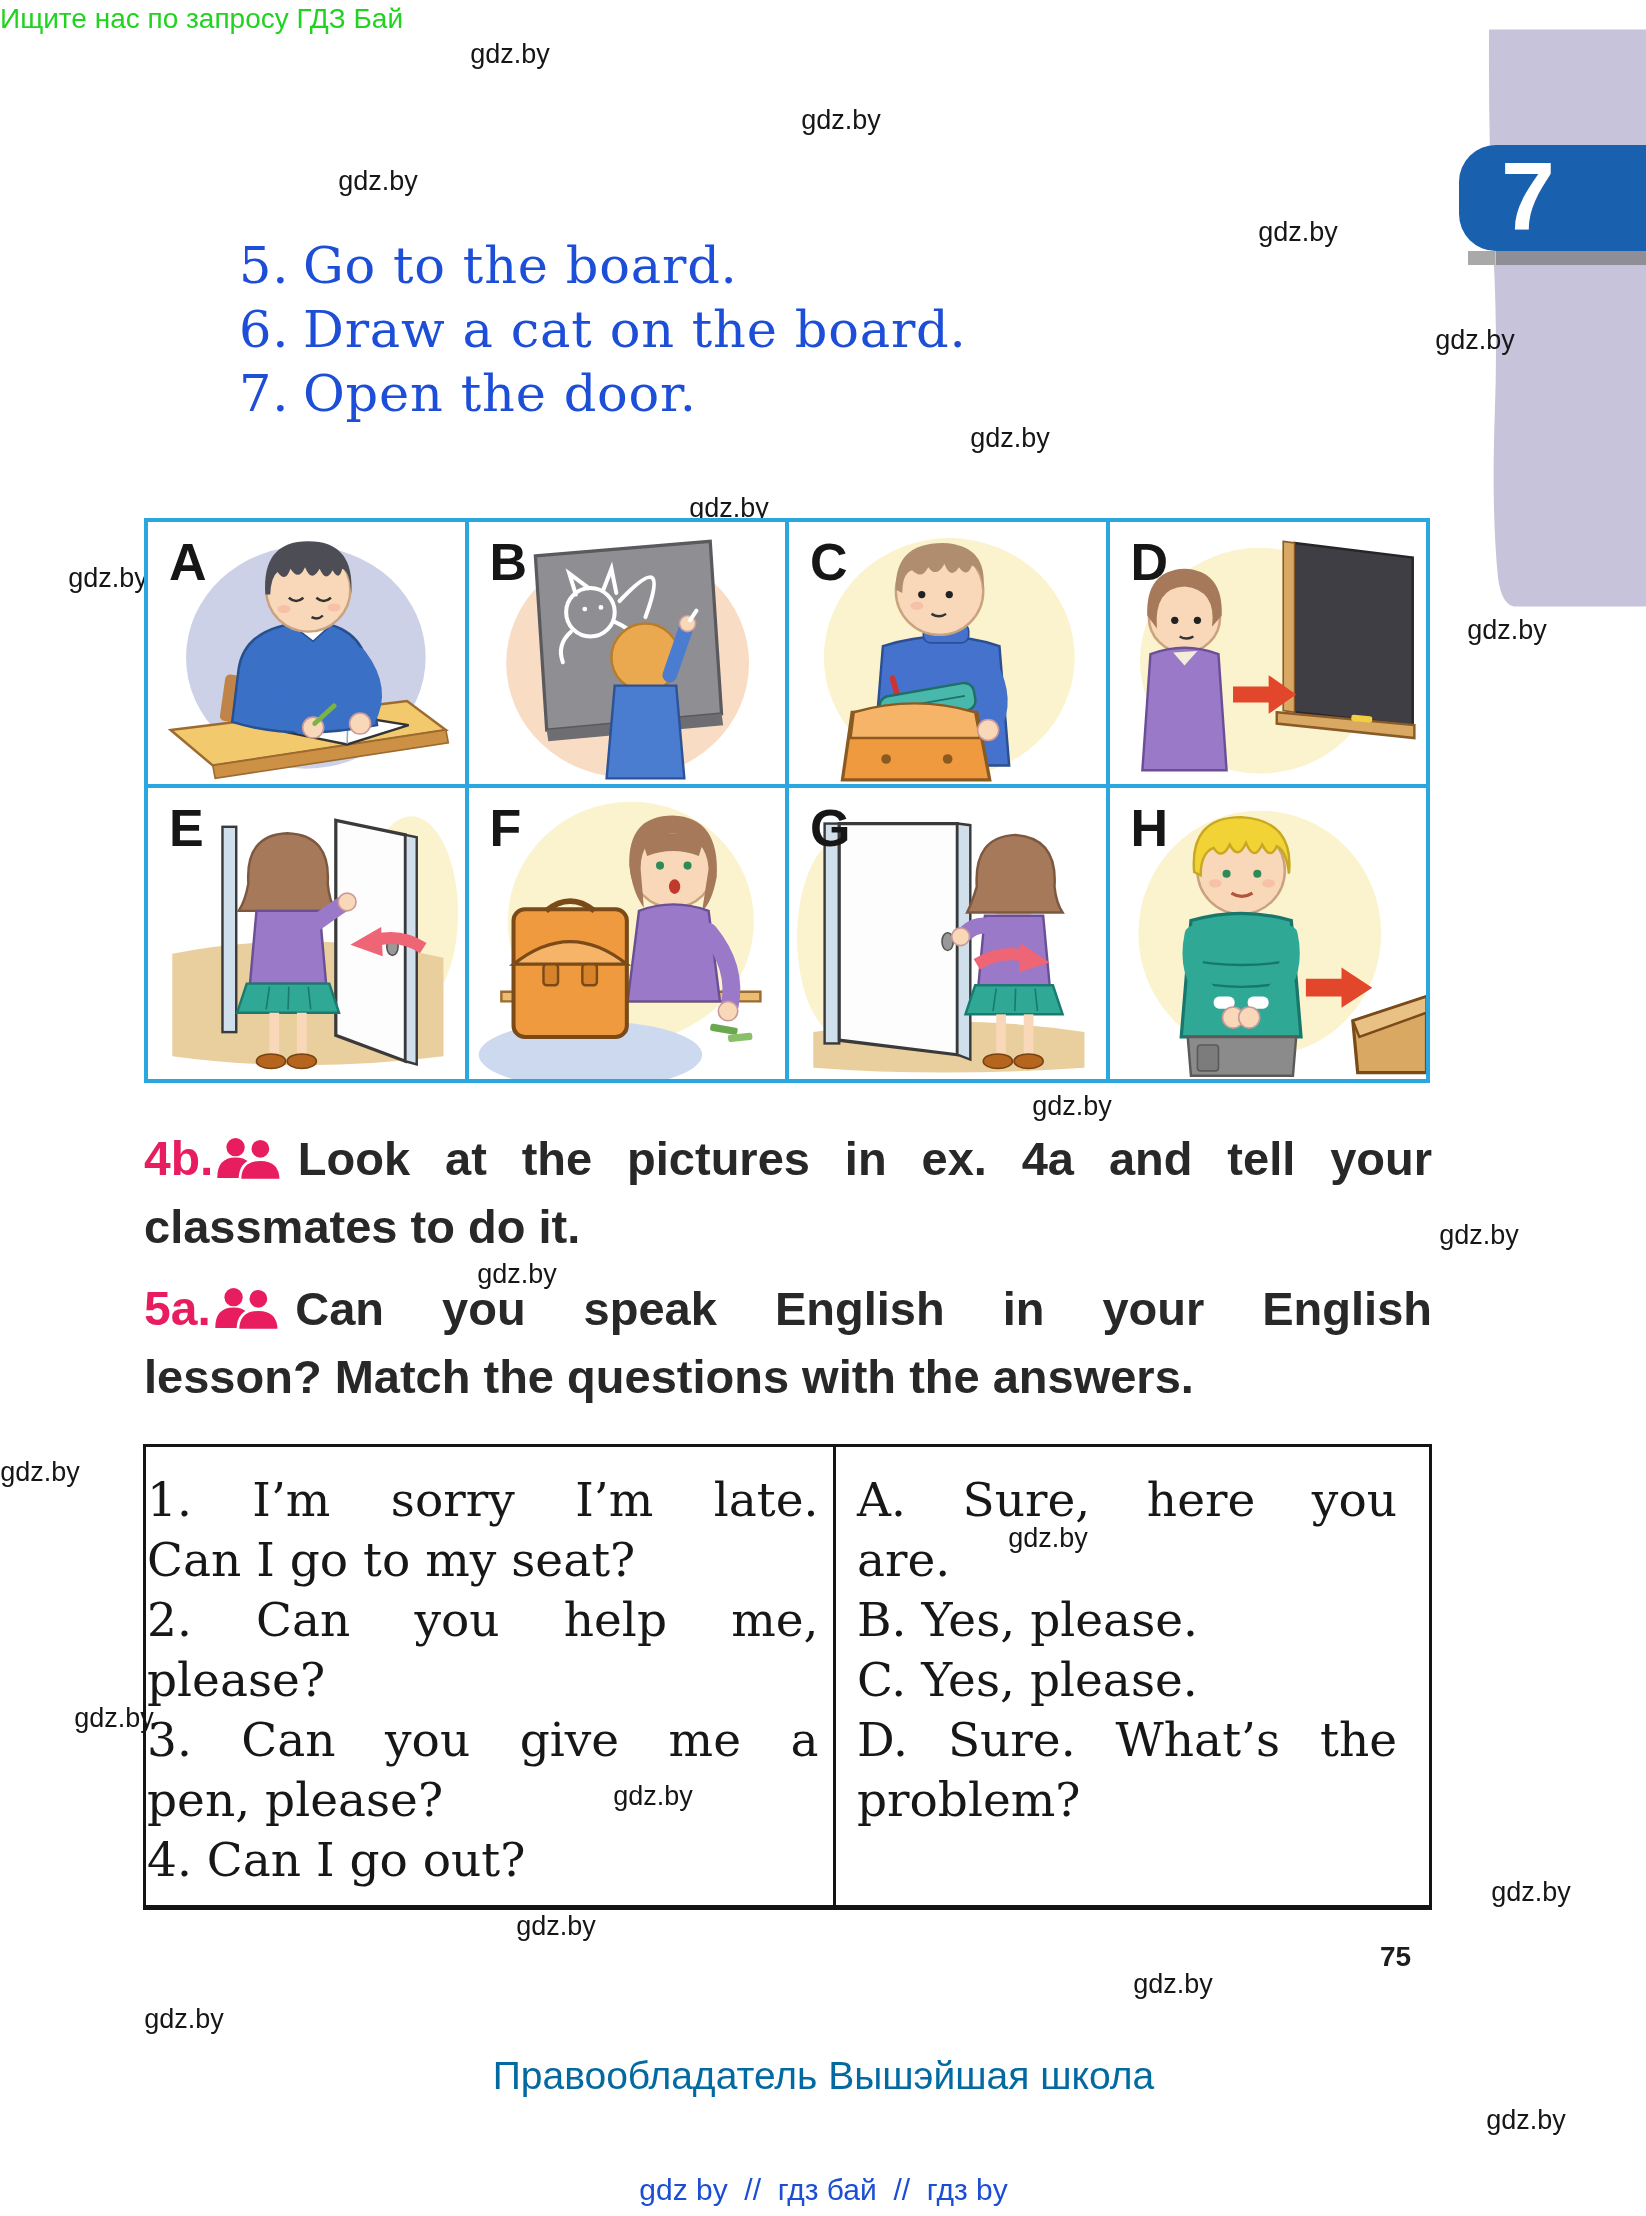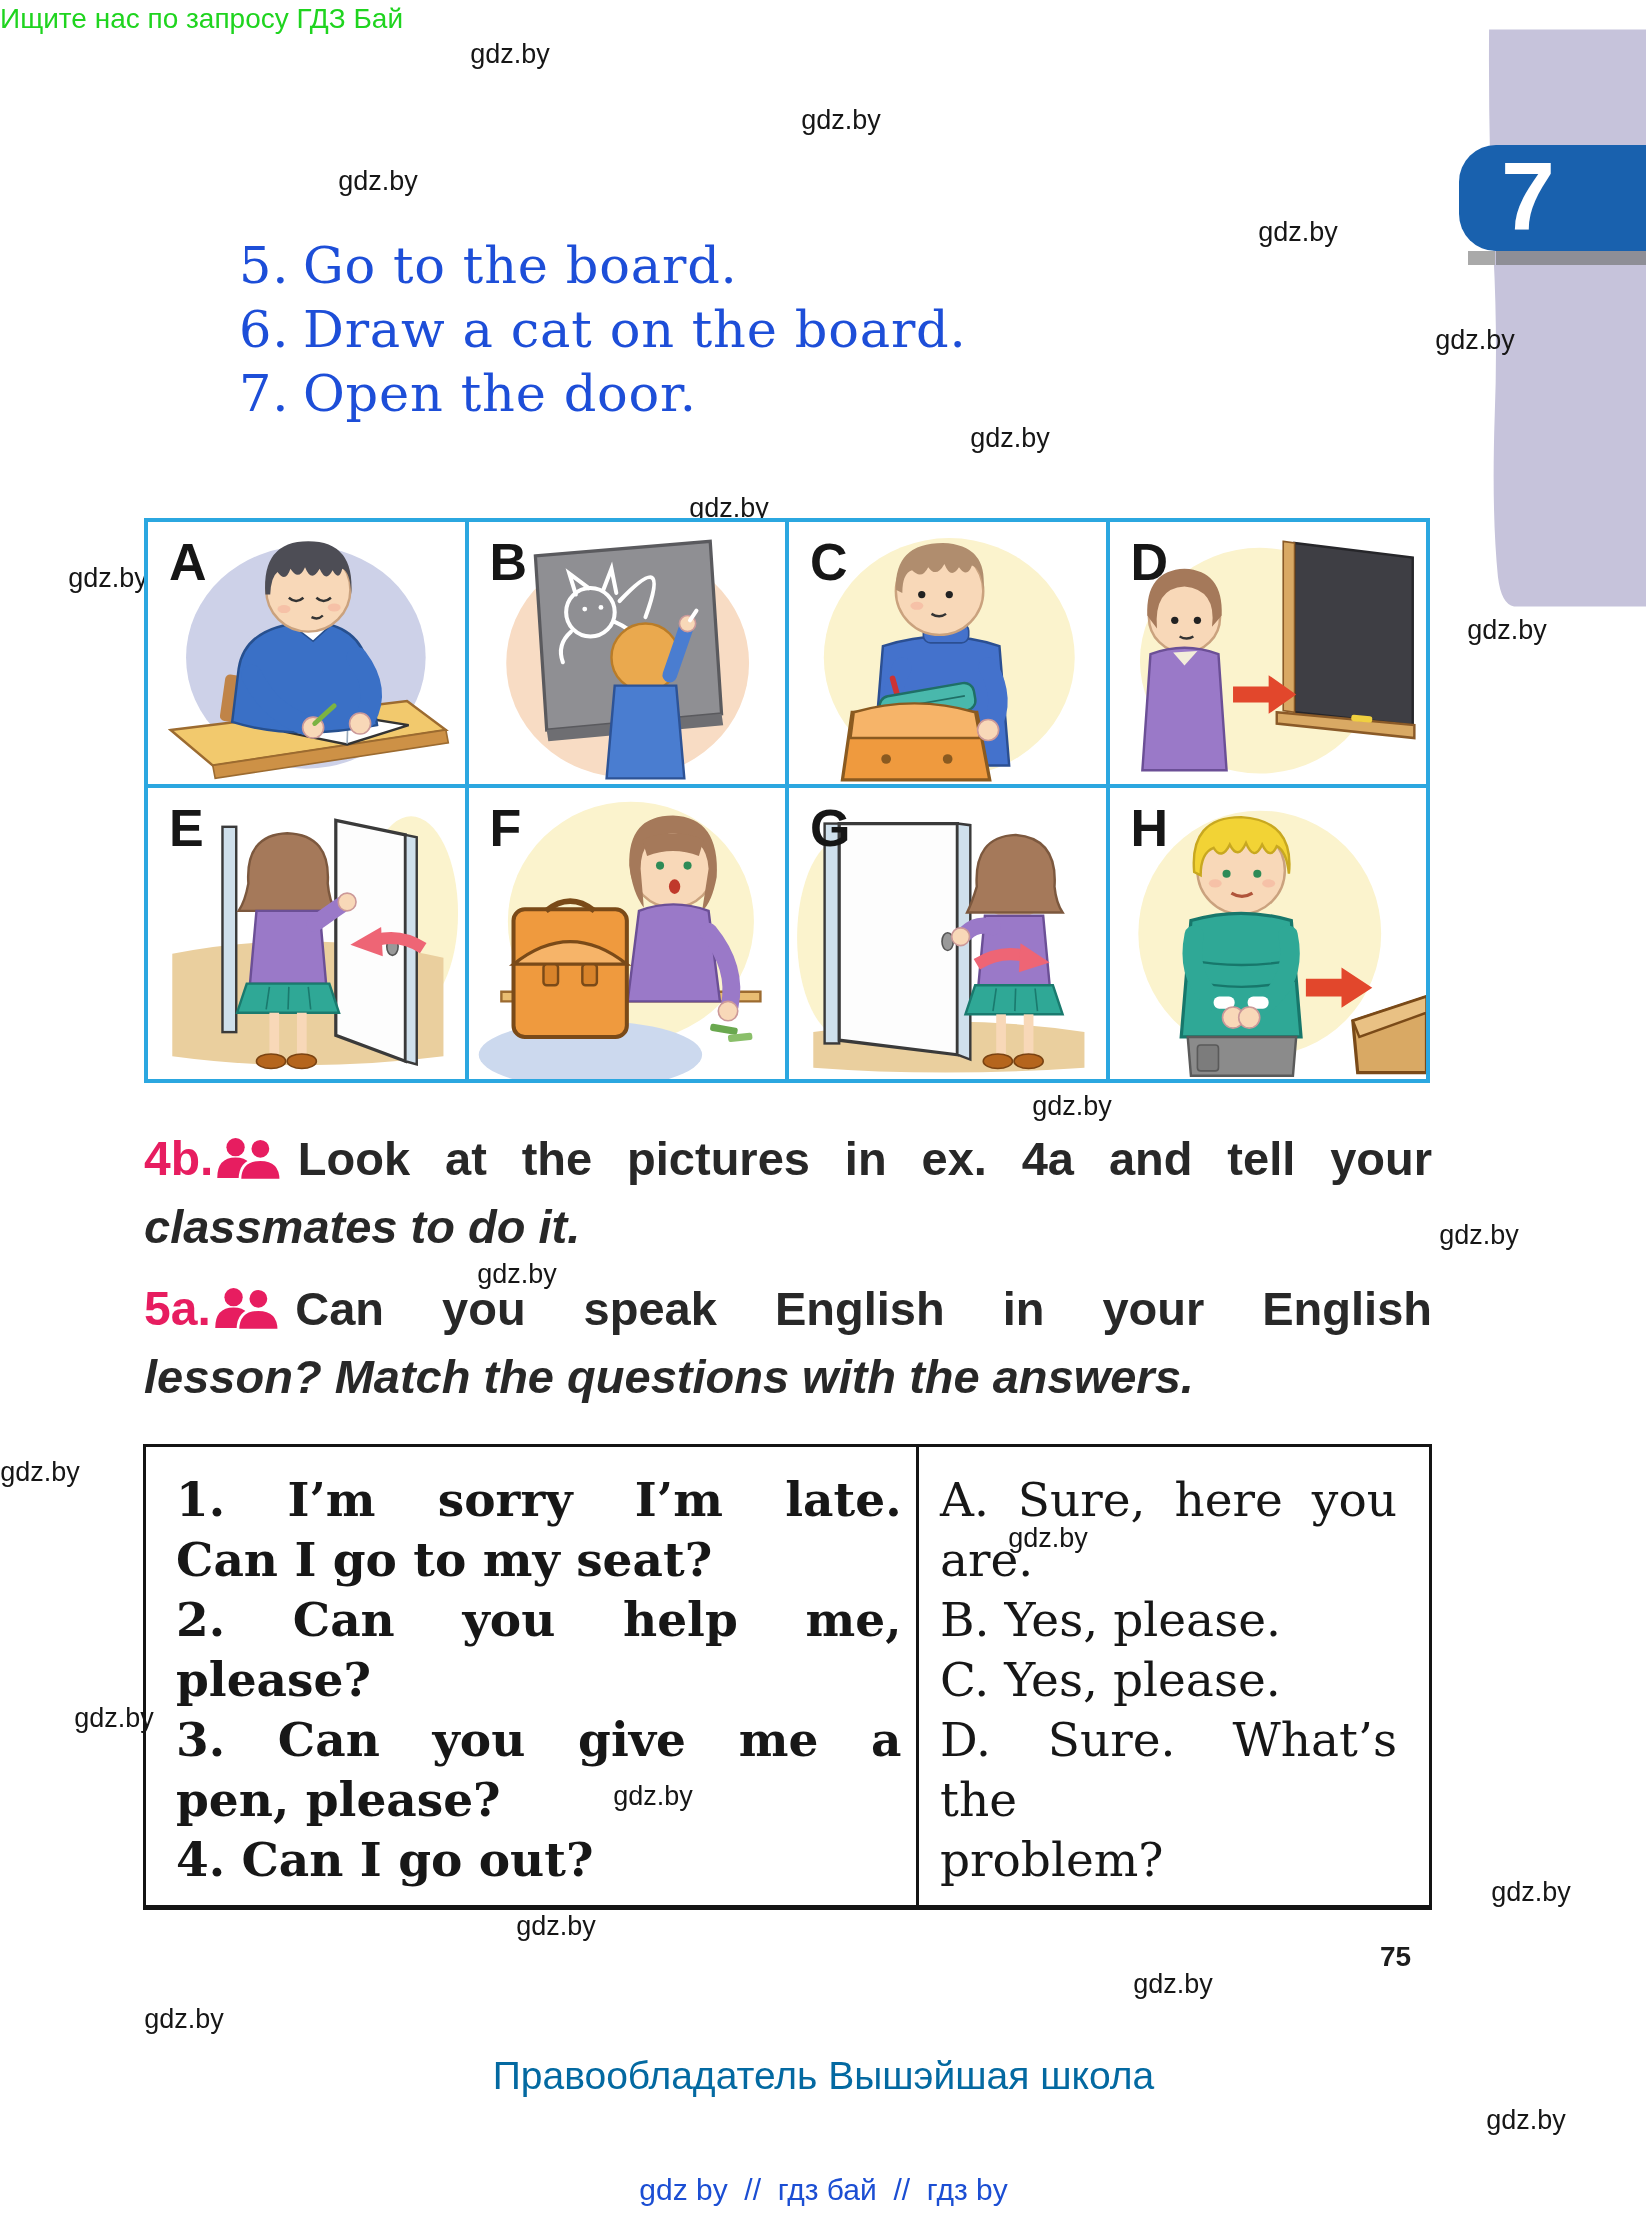--- a/index.html
+++ b/index.html
@@ -42,31 +42,31 @@
   .pcell:last-child { border-right:none; }
   .pcell svg { position:absolute; left:0; top:0; width:100%; height:100%; }
   .plabel { position:absolute; left:21px; top:9.7px; font-size:52px; font-weight:bold; color:#161616; }
   
   .ex { position:absolute; left:144px; width:1288px; color:#282828; }
   .ex-l1 { display:flex; align-items:flex-start; height:61px; }
   .ex-label { font-size:48px; font-weight:bold; color:#e71d60; line-height:58px; margin-right:1px; white-space:nowrap; }
   .pair-icon { width:69px; height:45px; margin:6.4px 14.5px 0 0; flex:0 0 auto; }
   .ex-text { flex:1 1 auto; font-size:47px; font-weight:bold; line-height:58px; }
   .just { text-align:justify; text-align-last:justify; }
-  .ex-l2 { font-size:47px; font-weight:bold; line-height:61px; margin-top:4.8px;font-style:italic; }
+  .ex-l2 { font-size:47px; font-weight:bold; line-height:61px; margin-top:4.8px; }
   #ex4b { top:1130px; }
   #ex5a { top:1280px; }
   
   .mtable {
     position:absolute; left:143px; top:1444px; width:1283px; height:458px;
     border:3.2px solid #141414; border-bottom-width:5.6px; display:flex;
     font-family:"DejaVu Serif","Liberation Serif",serif; color:#171717;
   }
   .mcol { box-sizing:border-box; padding-top:22.6px; font-size:47px; }
-  .mcol-left  { width:773px; border-right:3.2px solid #141414; padding-left:30px; padding-right:14.5px;font-weight:bold; }
+  .mcol-left  { width:690px; border-right:3.2px solid #141414; padding-left:1px; padding-right:14.5px; }
   .mcol-right { flex:1; padding-left:21px; padding-right:32px; }
   .mline { line-height:60px; white-space:nowrap; }
   .mline.just { white-space:normal; }
   
   .pageno { position:absolute; left:1380px; top:1941px; font-size:28px; font-weight:bold; color:#1d1d1d; }
   .copyright { position:absolute; left:0; right:0; top:2054px; text-align:center; font-size:39px; color:#0369a1; }
   .links { position:absolute; left:0; right:0; top:2173px; text-align:center;
     font-size:30px; color:#1b4ed3; white-space:pre; }
 </style>
 </head>

